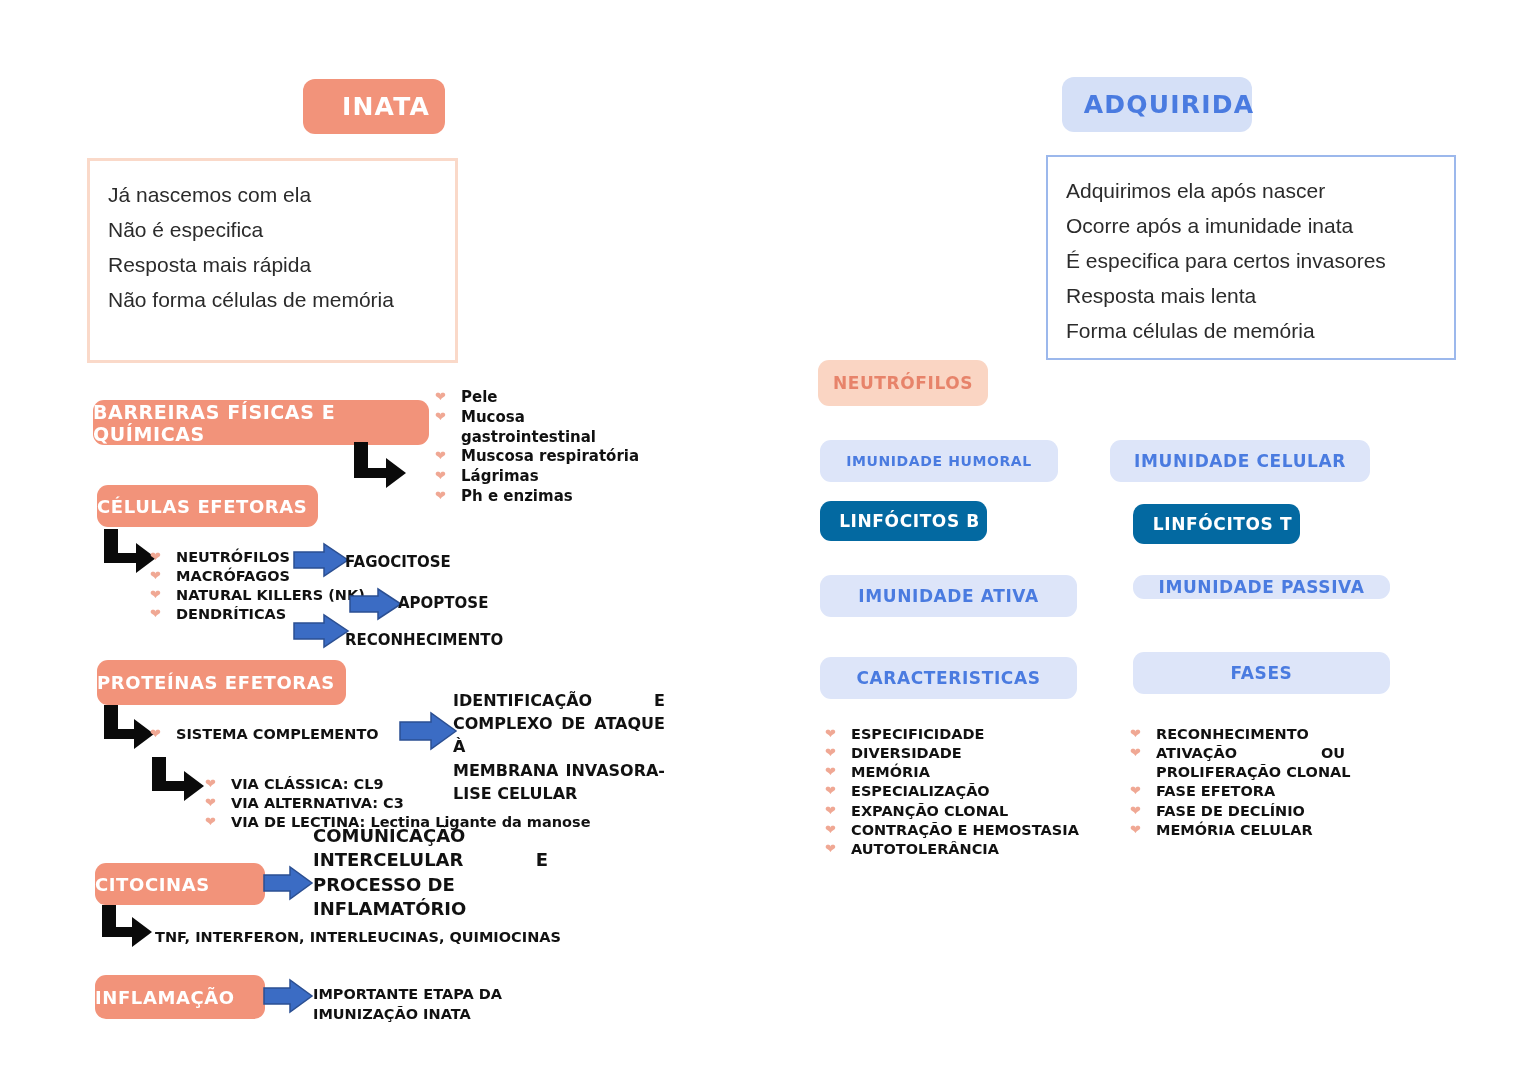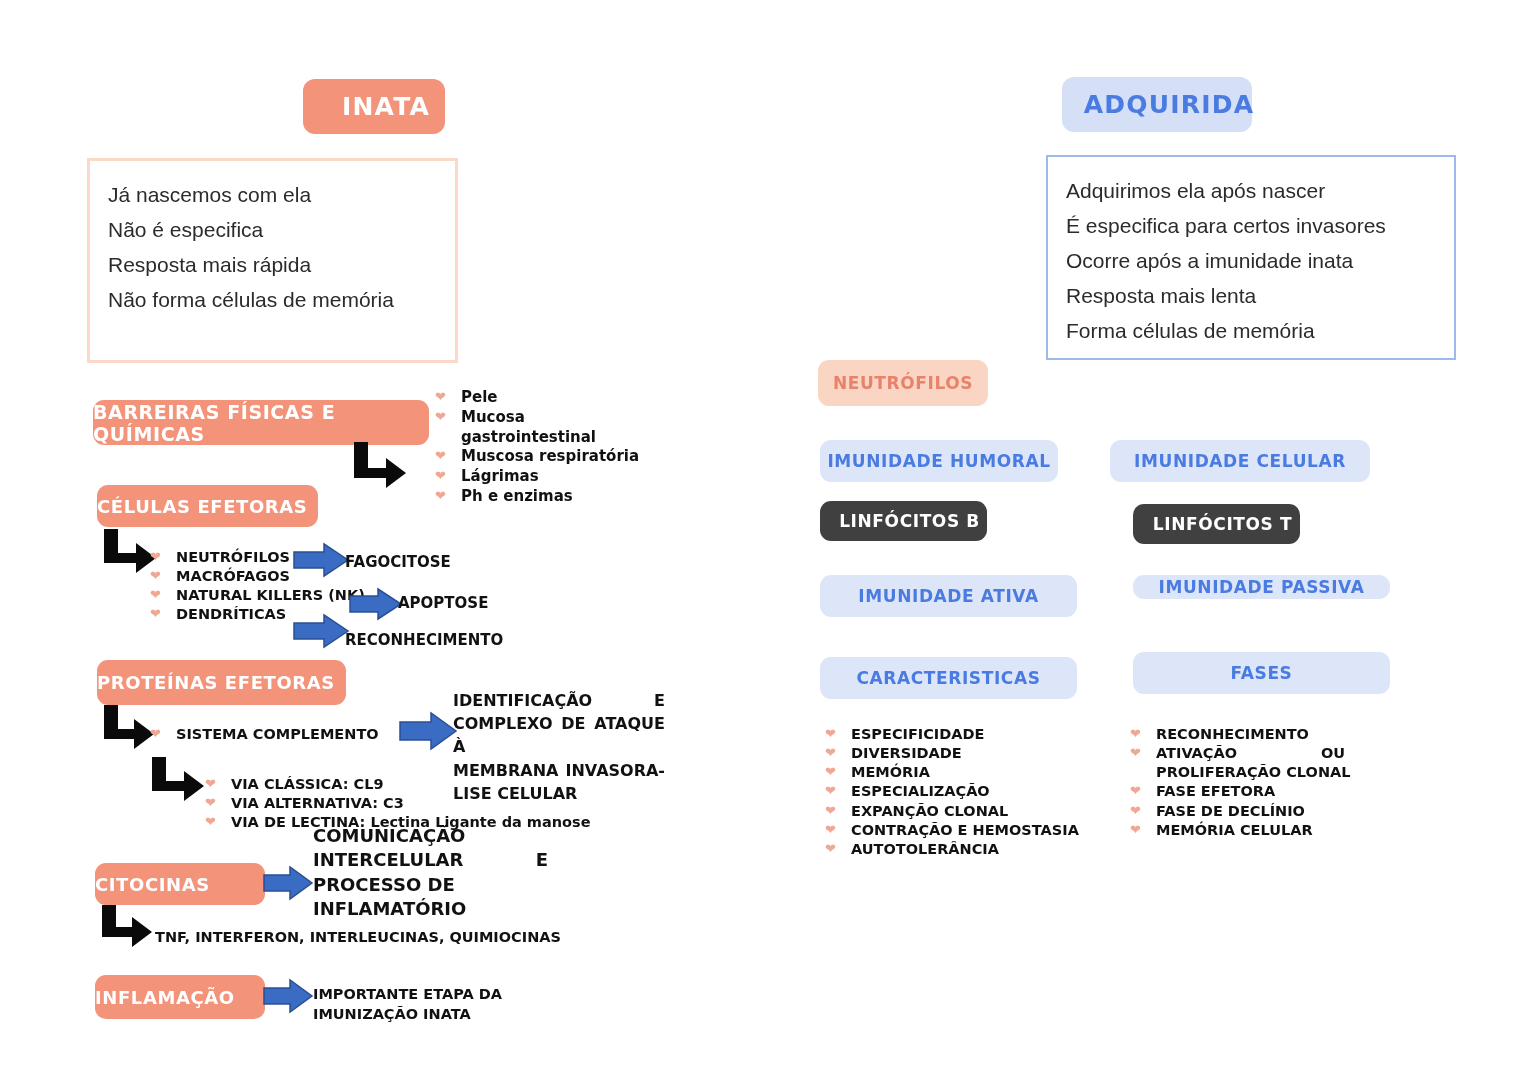--- a/index.html
+++ b/index.html
@@ -106,21 +106,21 @@
     justify-content: center;
     padding-left: 0;
   }
   .tag-lightblue {
     background: #DDE5F9;
     color: #4A7BE0;
     justify-content: center;
     padding-left: 0;
   }
   .tag-blue {
-    background: #404040;
+    background: #0369a1;
     color: #ffffff;
     justify-content: center;
     padding-left: 12px;
   }
 
   
   .bullets {
     font-family: "DejaVu Sans", sans-serif;
     font-weight: bold;
     color: #111111;
@@ -328,29 +328,29 @@
 
   <div class="abs btext" style="left:313px; top:985px; width:200px; font-size:14.5px;">
     <div>IMPORTANTE ETAPA DA</div>
     <div>IMUNIZAÇÃO INATA</div>
   </div>
 
   <div class="abs pill" id="pill-adquirida">ADQUIRIDA</div>
 
   <div class="abs descbox" id="box-adquirida">
     <div class="line">Adquirimos ela após nascer</div>
+    <div class="line">Ocorre após a imunidade inata</div>
     <div class="line">É especifica para certos invasores</div>
-    <div class="line">Ocorre após a imunidade inata</div>
     <div class="line">Resposta mais lenta</div>
     <div class="line">Forma células de memória</div>
   </div>
 
   <div class="abs tagbox tag-peach" style="left:818px; top:360px; width:170px; height:46px; font-size:17px;">NEUTRÓFILOS</div>
 
-  <div class="abs tagbox tag-lightblue" style="left:820px; top:440px; width:238px; height:42px; font-size:17px;">IMUNIDADE HUMORAL</div>
+  <div class="abs tagbox tag-lightblue" style="left:820px; top:440px; width:238px; height:42px; font-size:14px;">IMUNIDADE HUMORAL</div>
 
   <div class="abs tagbox tag-blue" style="left:820px; top:501px; width:167px; height:40px; font-size:17px;">LINFÓCITOS B</div>
 
   <div class="abs tagbox tag-lightblue" style="left:820px; top:575px; width:257px; height:42px; font-size:17px;">IMUNIDADE ATIVA</div>
 
   <div class="abs tagbox tag-lightblue" style="left:820px; top:657px; width:257px; height:42px; font-size:17px;">CARACTERISTICAS</div>
 
   <div class="abs bullets" style="left:825px; top:725px; font-size:14.5px;">
     <div class="brow">
         <span class="bhead">❤</span>

